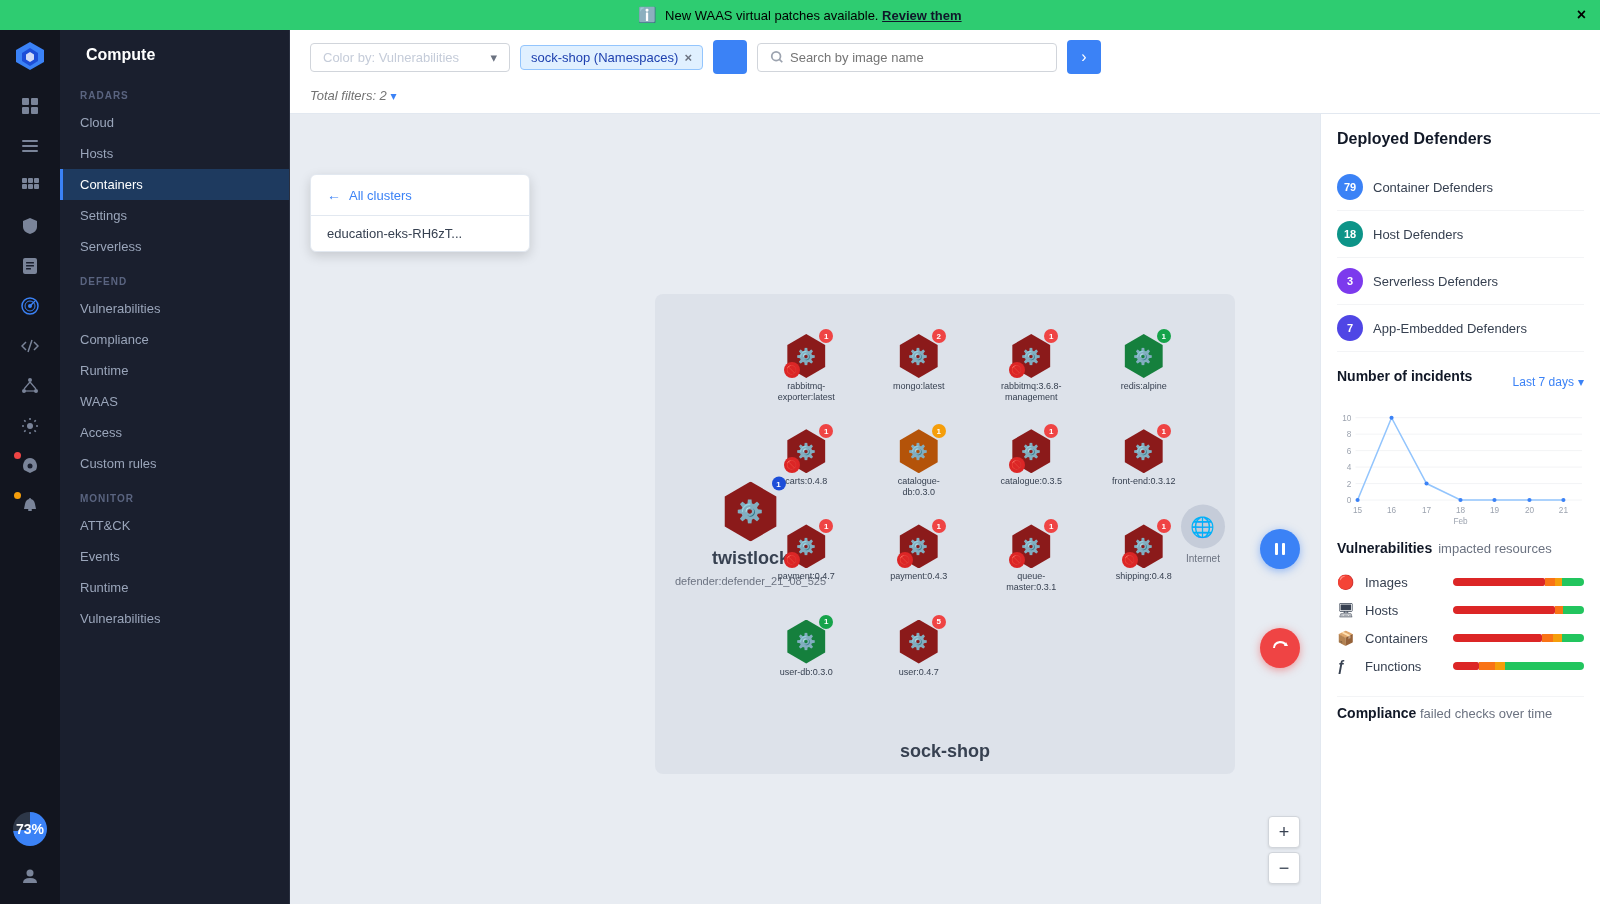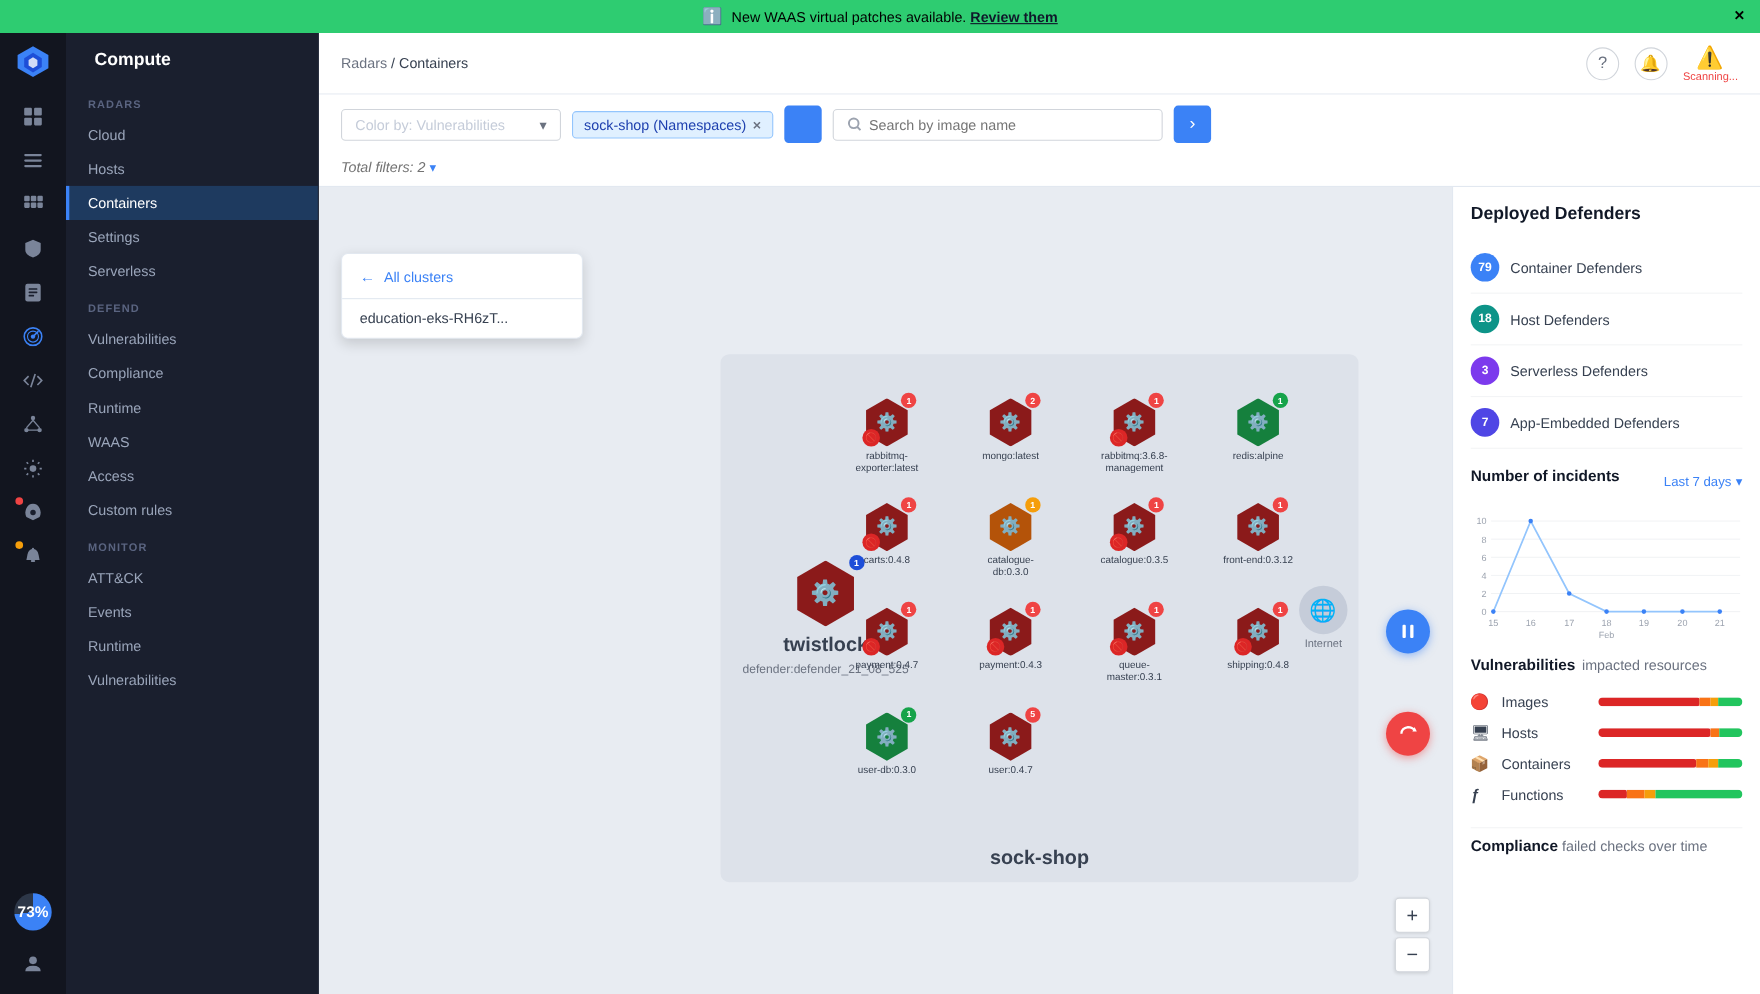--- a/index.html
+++ b/index.html
@@ -315,36 +315,20 @@
     <div class="sidebar-item">
       <span>Runtime</span>
     </div>
     <div class="sidebar-item">
       <span>Vulnerabilities</span>
     </div>
   </div>
 
   <div class="content-area">
 
-    <div class="header-bar">
-      <div class="breadcrumb">
-        <span style="color:#6b7280; cursor:pointer">Radars</span>
-        <span> / </span>
-        <span>Containers</span>
-      </div>
-      <div class="header-spacer"></div>
-      <div class="header-icons">
-        <div class="header-icon-btn">?</div>
-        <div class="header-icon-btn">🔔</div>
-        <div class="scanning-btn">
-          <div class="scan-icon">⚠️</div>
-          <span>Scanning...</span>
-        </div>
-      </div>
-    </div>
 
     <div class="toolbar">
       <div class="filter-select">
         <span>Color by: Vulnerabilities</span>
         <span class="arrow">▾</span>
       </div>
       <div class="filter-tag">
         <span>sock-shop (Namespaces)</span>
         <span class="tag-x">×</span>
       </div>

